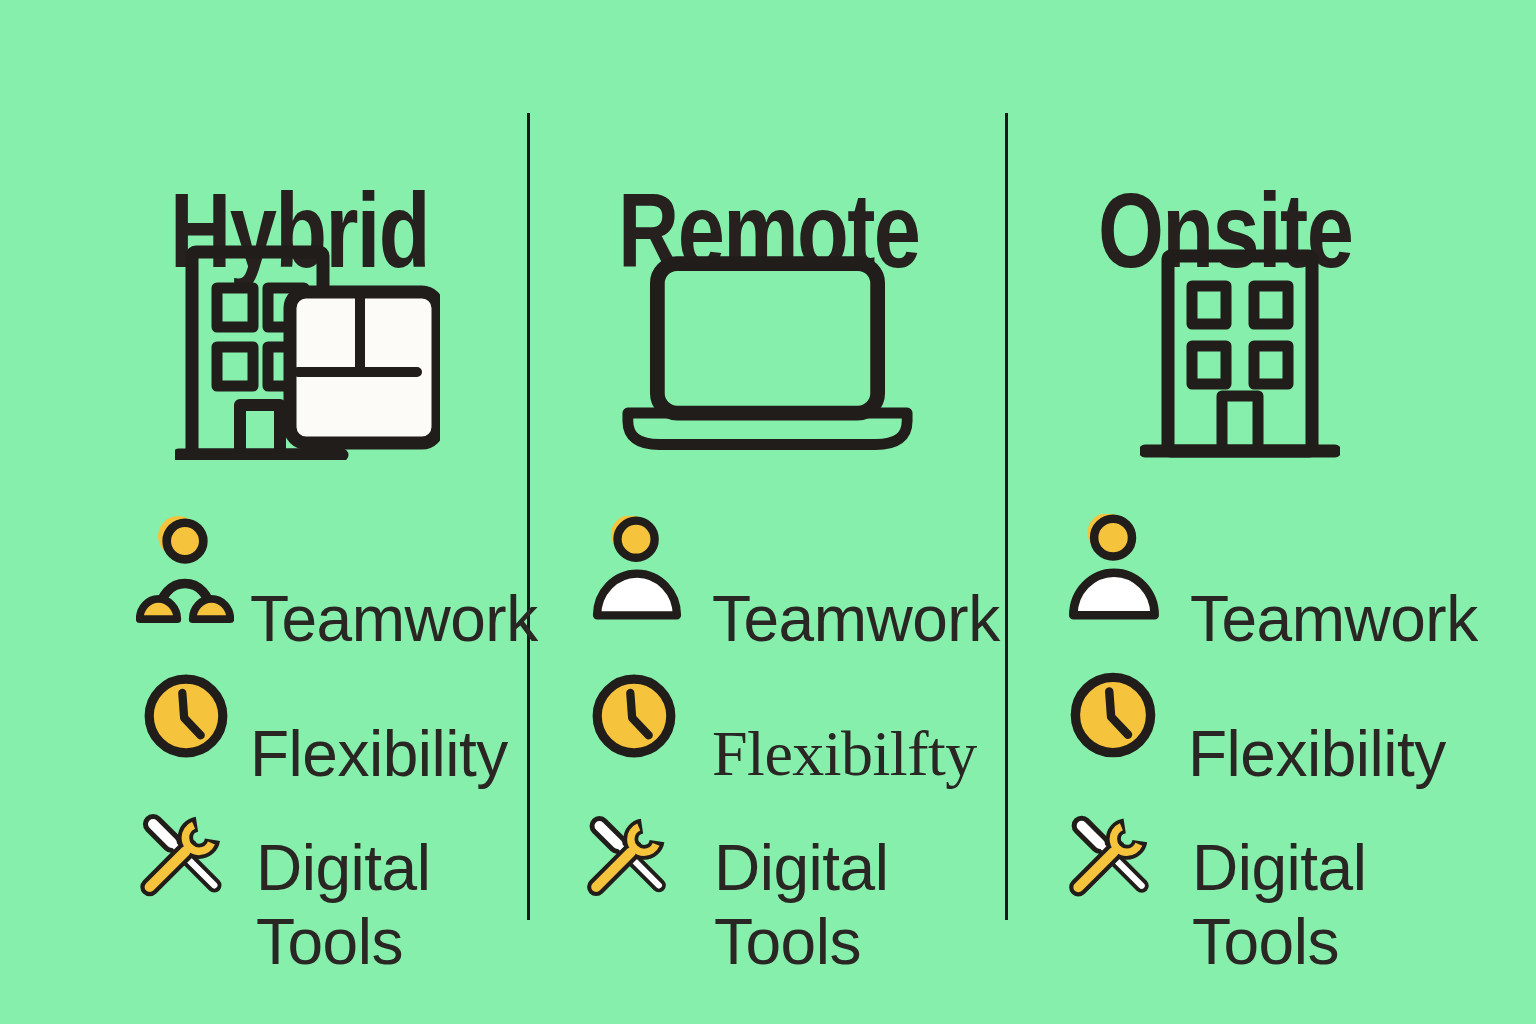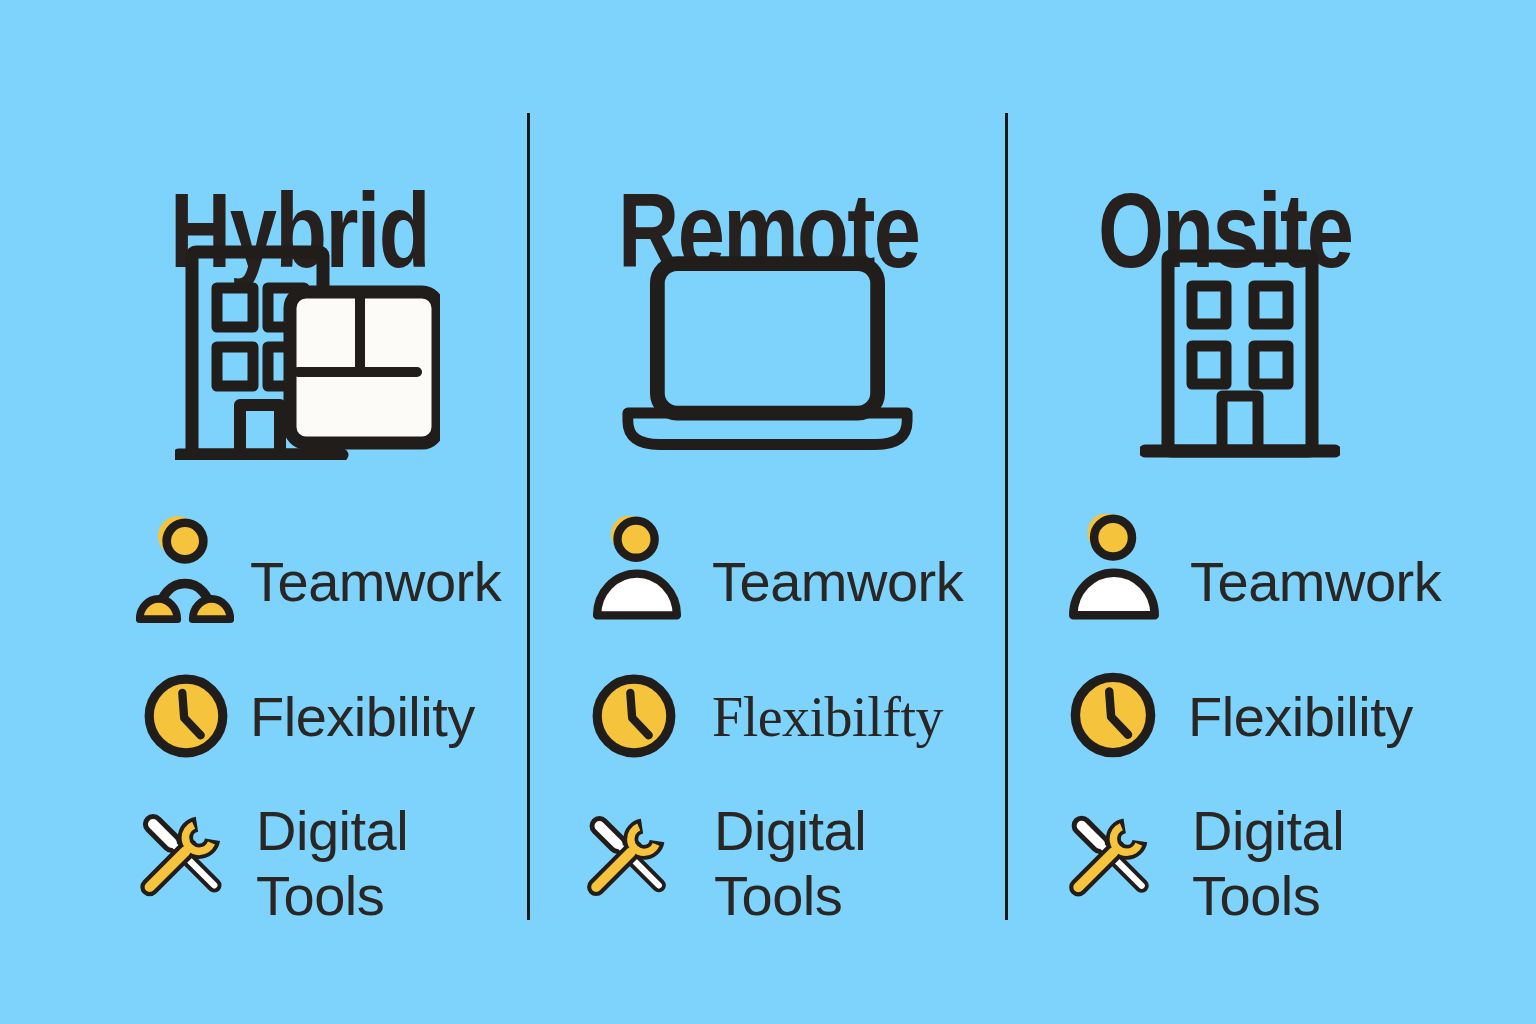--- a/index.html
+++ b/index.html
@@ -2,21 +2,21 @@
 <html><head>
 <meta charset="utf-8">
 <style>
   html,body{margin:0;padding:0;}
   body{
     width:1536px;height:1024px;
     background:#FCFBF8;
     font-family:"Liberation Sans","DejaVu Sans",sans-serif;
     overflow:hidden;
   }
-  .canvas{position:relative;width:1536px;height:1024px;background:#7dd3fc;}
+  .canvas{position:relative;width:1536px;height:1024px;background:#86efac;}
   .divider{
     position:absolute;top:113px;height:807px;width:3px;
     background:#1B1916;
   }
   .divider.d1{left:527px;}
   .divider.d2{left:1005px;}
 
   .col-title{
     position:absolute;
     font-size:106px;font-weight:700;line-height:1;
@@ -39,22 +39,22 @@
   .fi-c1-2{left:131px;top:798px;width:102px;height:110px;}
   .fi-c2-0{left:590px;top:516px;width:94px;height:104px;}
   .fi-c2-1{left:588px;top:670px;width:92px;height:92px;}
   .fi-c2-2{left:578px;top:800px;width:99px;height:108px;}
   .fi-c3-0{left:1066px;top:514px;width:96px;height:106px;}
   .fi-c3-1{left:1066px;top:668px;width:94px;height:94px;}
   .fi-c3-2{left:1060px;top:800px;width:100px;height:108px;}
 
   .feat-label{
     position:absolute;
-    font-size:56px;line-height:1.16;color:#2A2624;
-    letter-spacing:-0.5px;white-space:pre-line;
+    font-size:64px;line-height:1.16;color:#2A2624;
+    letter-spacing:-0.5px;white-space:pre-line;margin-top:32px;
   }
   .fl-c1-0{left:250px;top:550px;}
   .fl-c1-1{left:250px;top:685px;}
   .fl-c1-2{left:256px;top:799px;}
   .fl-c2-0{left:712px;top:550px;}
   .fl-c2-1{left:712px;top:685px;font-family:Liberation Serif, serif;}
   .fl-c2-2{left:714px;top:799px;}
   .fl-c3-0{left:1190px;top:550px;}
   .fl-c3-1{left:1188px;top:685px;}
   .fl-c3-2{left:1192px;top:799px;}

